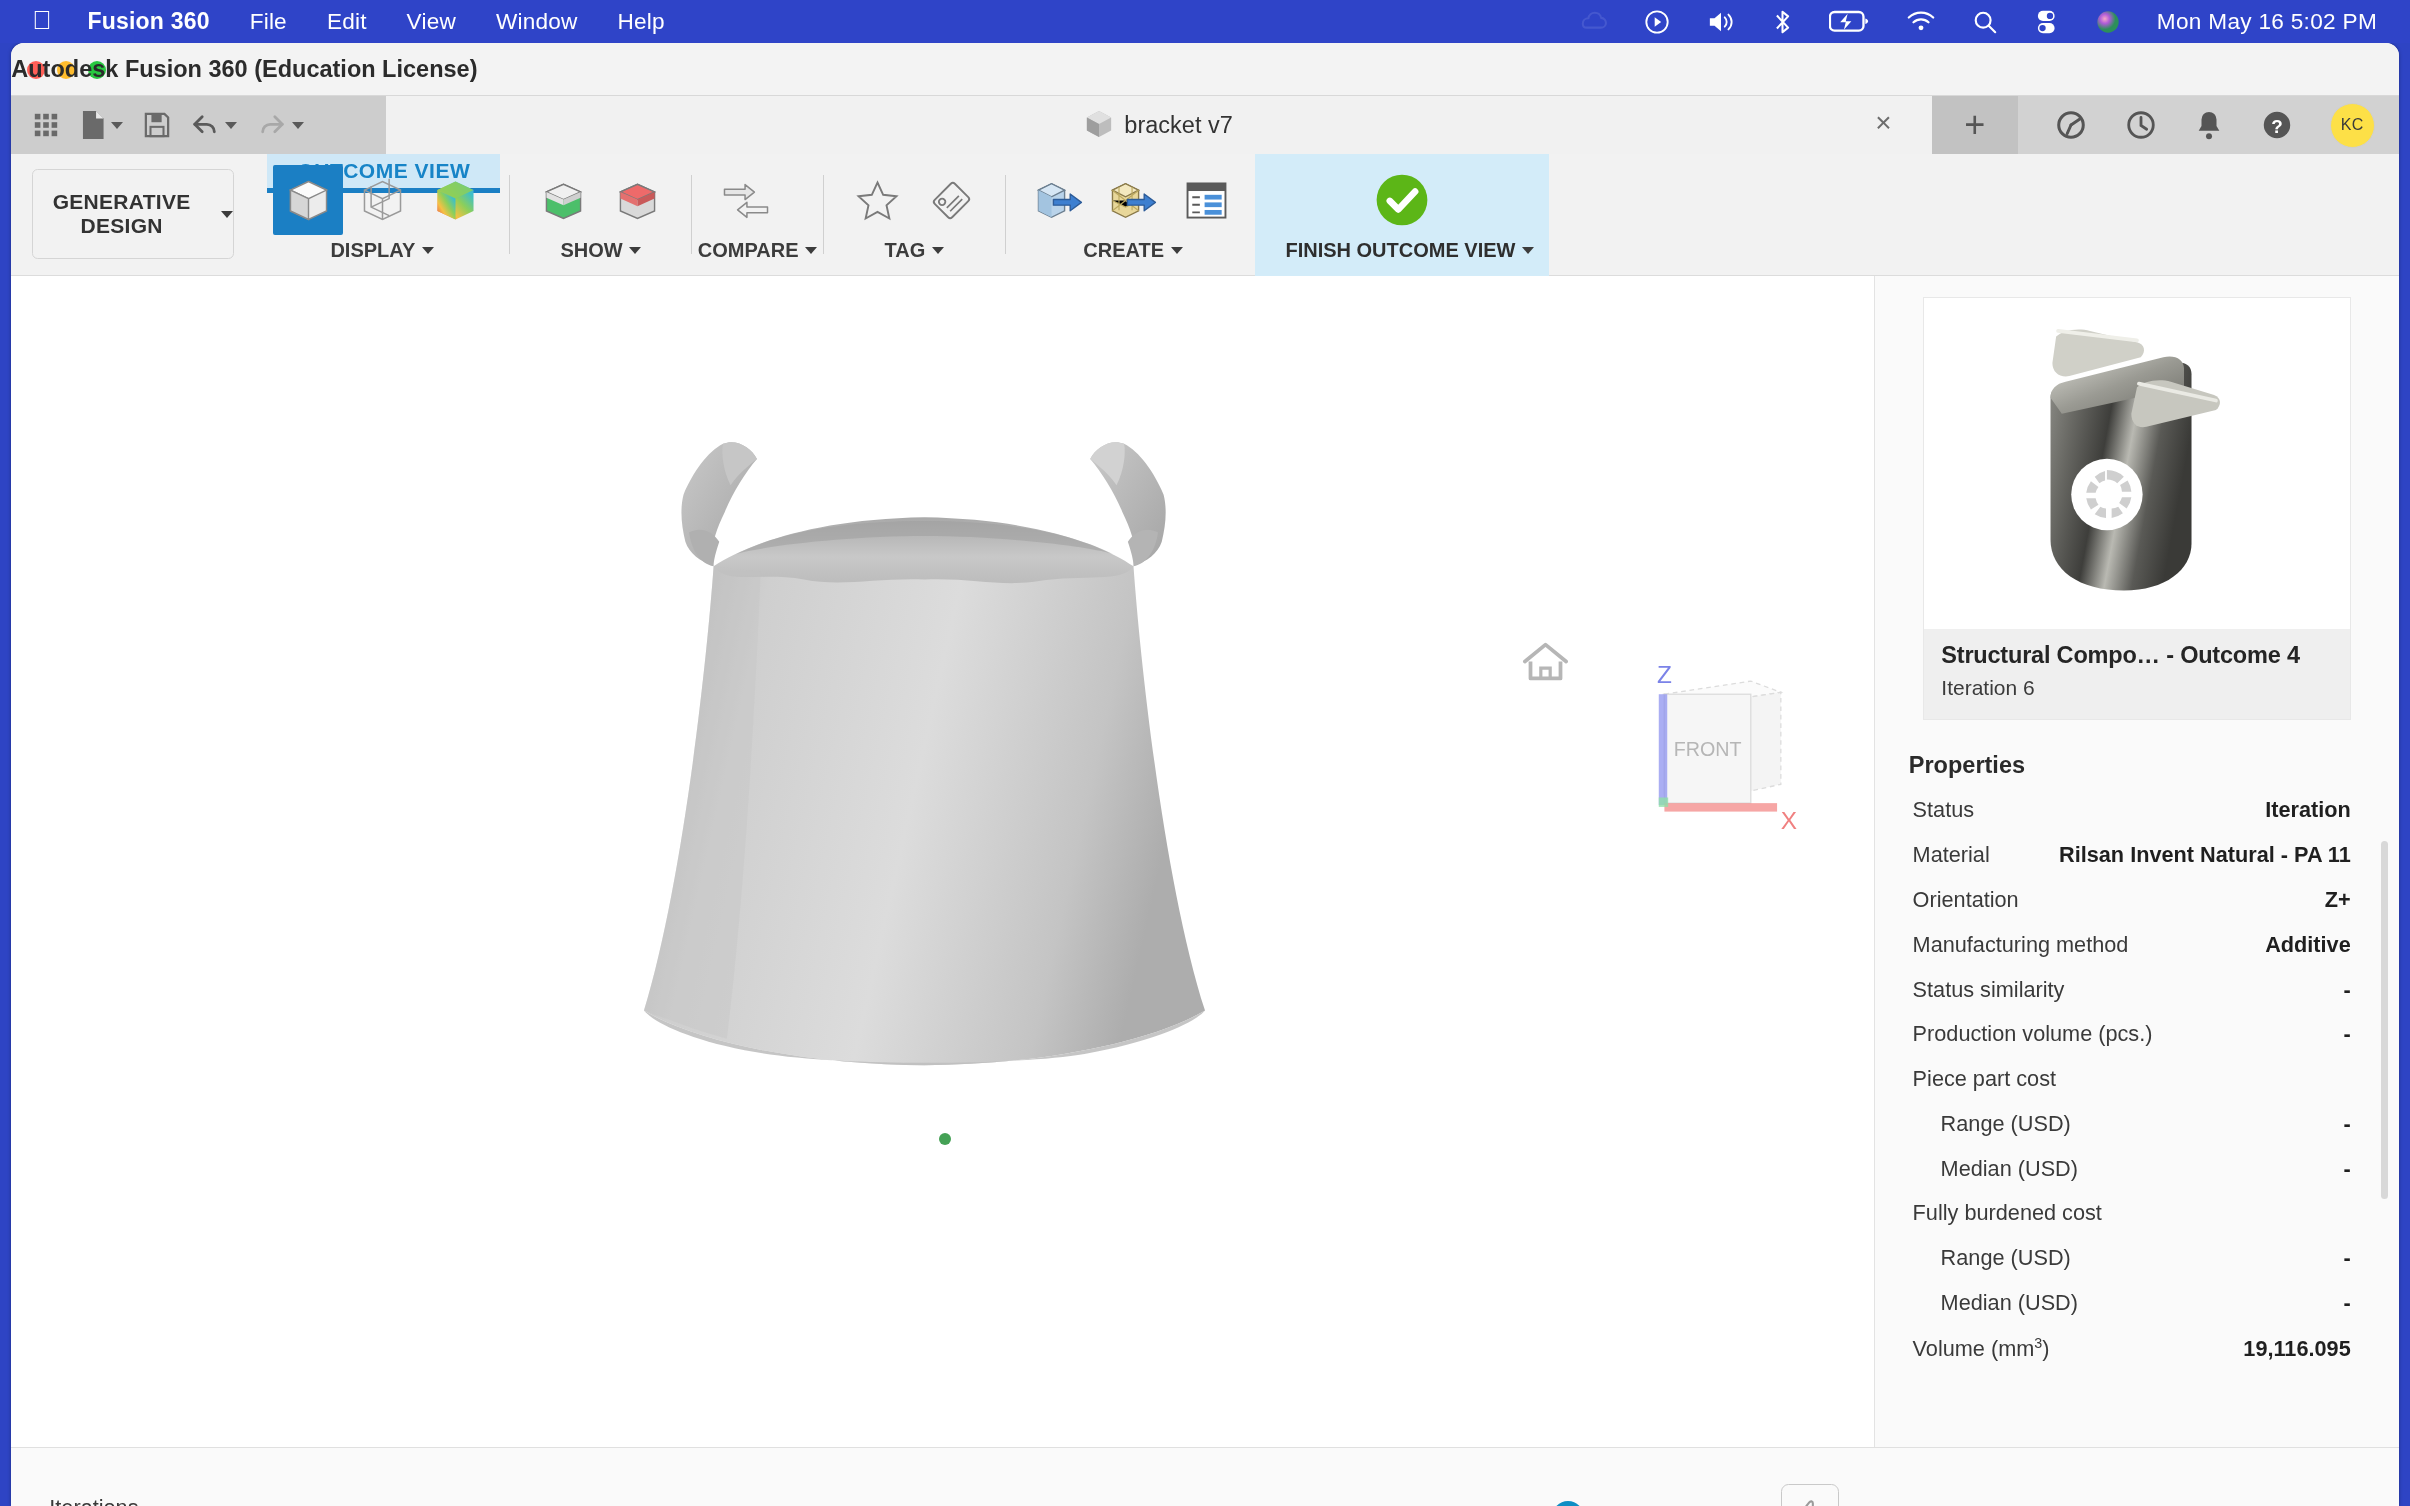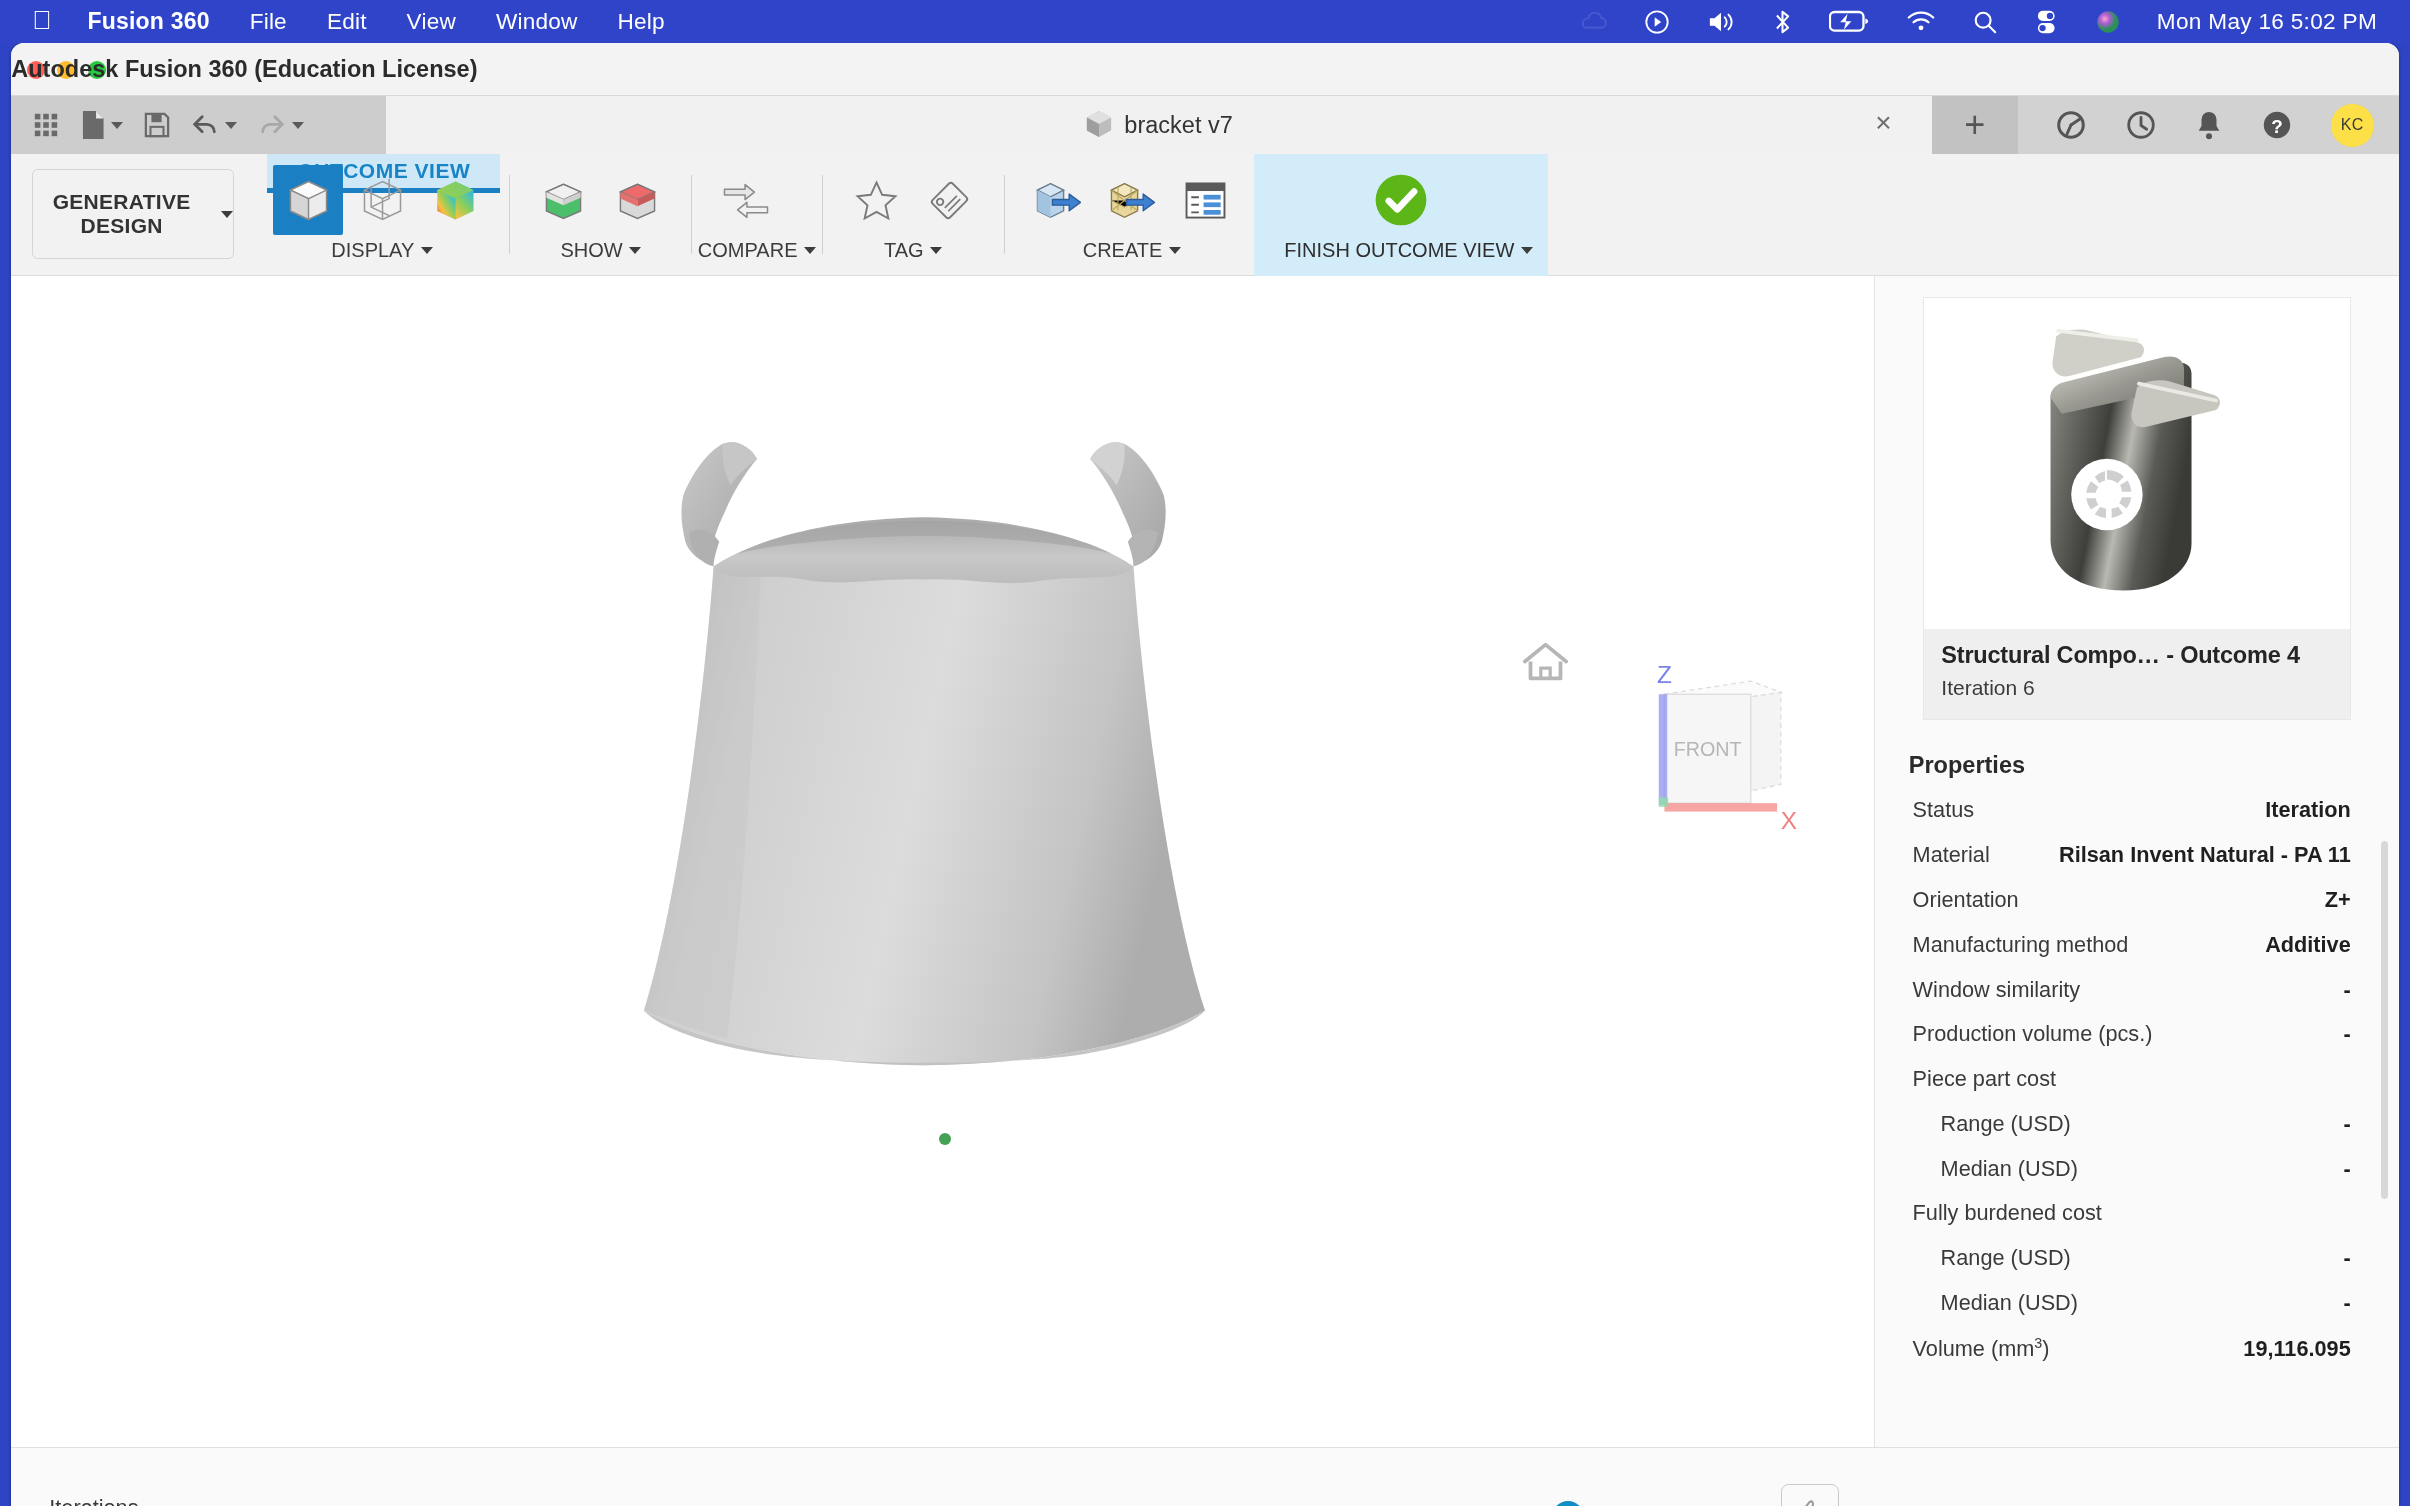--- a/index.html
+++ b/index.html
@@ -138,20 +138,21 @@
   }
   .panel { position: relative; height: 122px; display: flex; flex-direction: column; }
   .panel .icons {
     display: flex; align-items: flex-end; gap: 3.8px;
     padding: 0 13px; height: 81px;
   }
   .panel .plabel {
     text-align: center; font-size: 20px; color: #3c3c3c;
     display: flex; align-items: center; justify-content: center; gap: 6.6px;
     height: 30px;
+    font-weight: bold;
   }
   .sep { width: 0.9px; height: 79px; background: #d0d0d0; align-self: center; margin: 0 5.6px; }
   .cmd { width: 70px; height: 70px; display: flex; align-items: center; justify-content: center; }
   .cmd.sel { background: #1b7fc4; border-radius: 1.9px; }
   .outcome-header {
     position: absolute; left: 256px; top: 0;
     width: 233px; height: 34px; background: #cfe8f7;
     color: #1784c7; font-weight: bold; font-size: 21px;
     display: flex; align-items: center; justify-content: center;
     letter-spacing: 0.5px;
@@ -713,21 +714,21 @@
           </div>
           <div class="prow">
             <span class="pk">Orientation</span>
             <span class="pv">Z+</span>
           </div>
           <div class="prow">
             <span class="pk">Manufacturing method</span>
             <span class="pv">Additive</span>
           </div>
           <div class="prow">
-            <span class="pk">Window similarity</span>
+            <span class="pk">Status similarity</span>
             <span class="pv">-</span>
           </div>
           <div class="prow">
             <span class="pk">Production volume (pcs.)</span>
             <span class="pv">-</span>
           </div>
           <div class="prow">
             <span class="pk">Piece part cost</span>
             <span class="pv"></span>
           </div>

